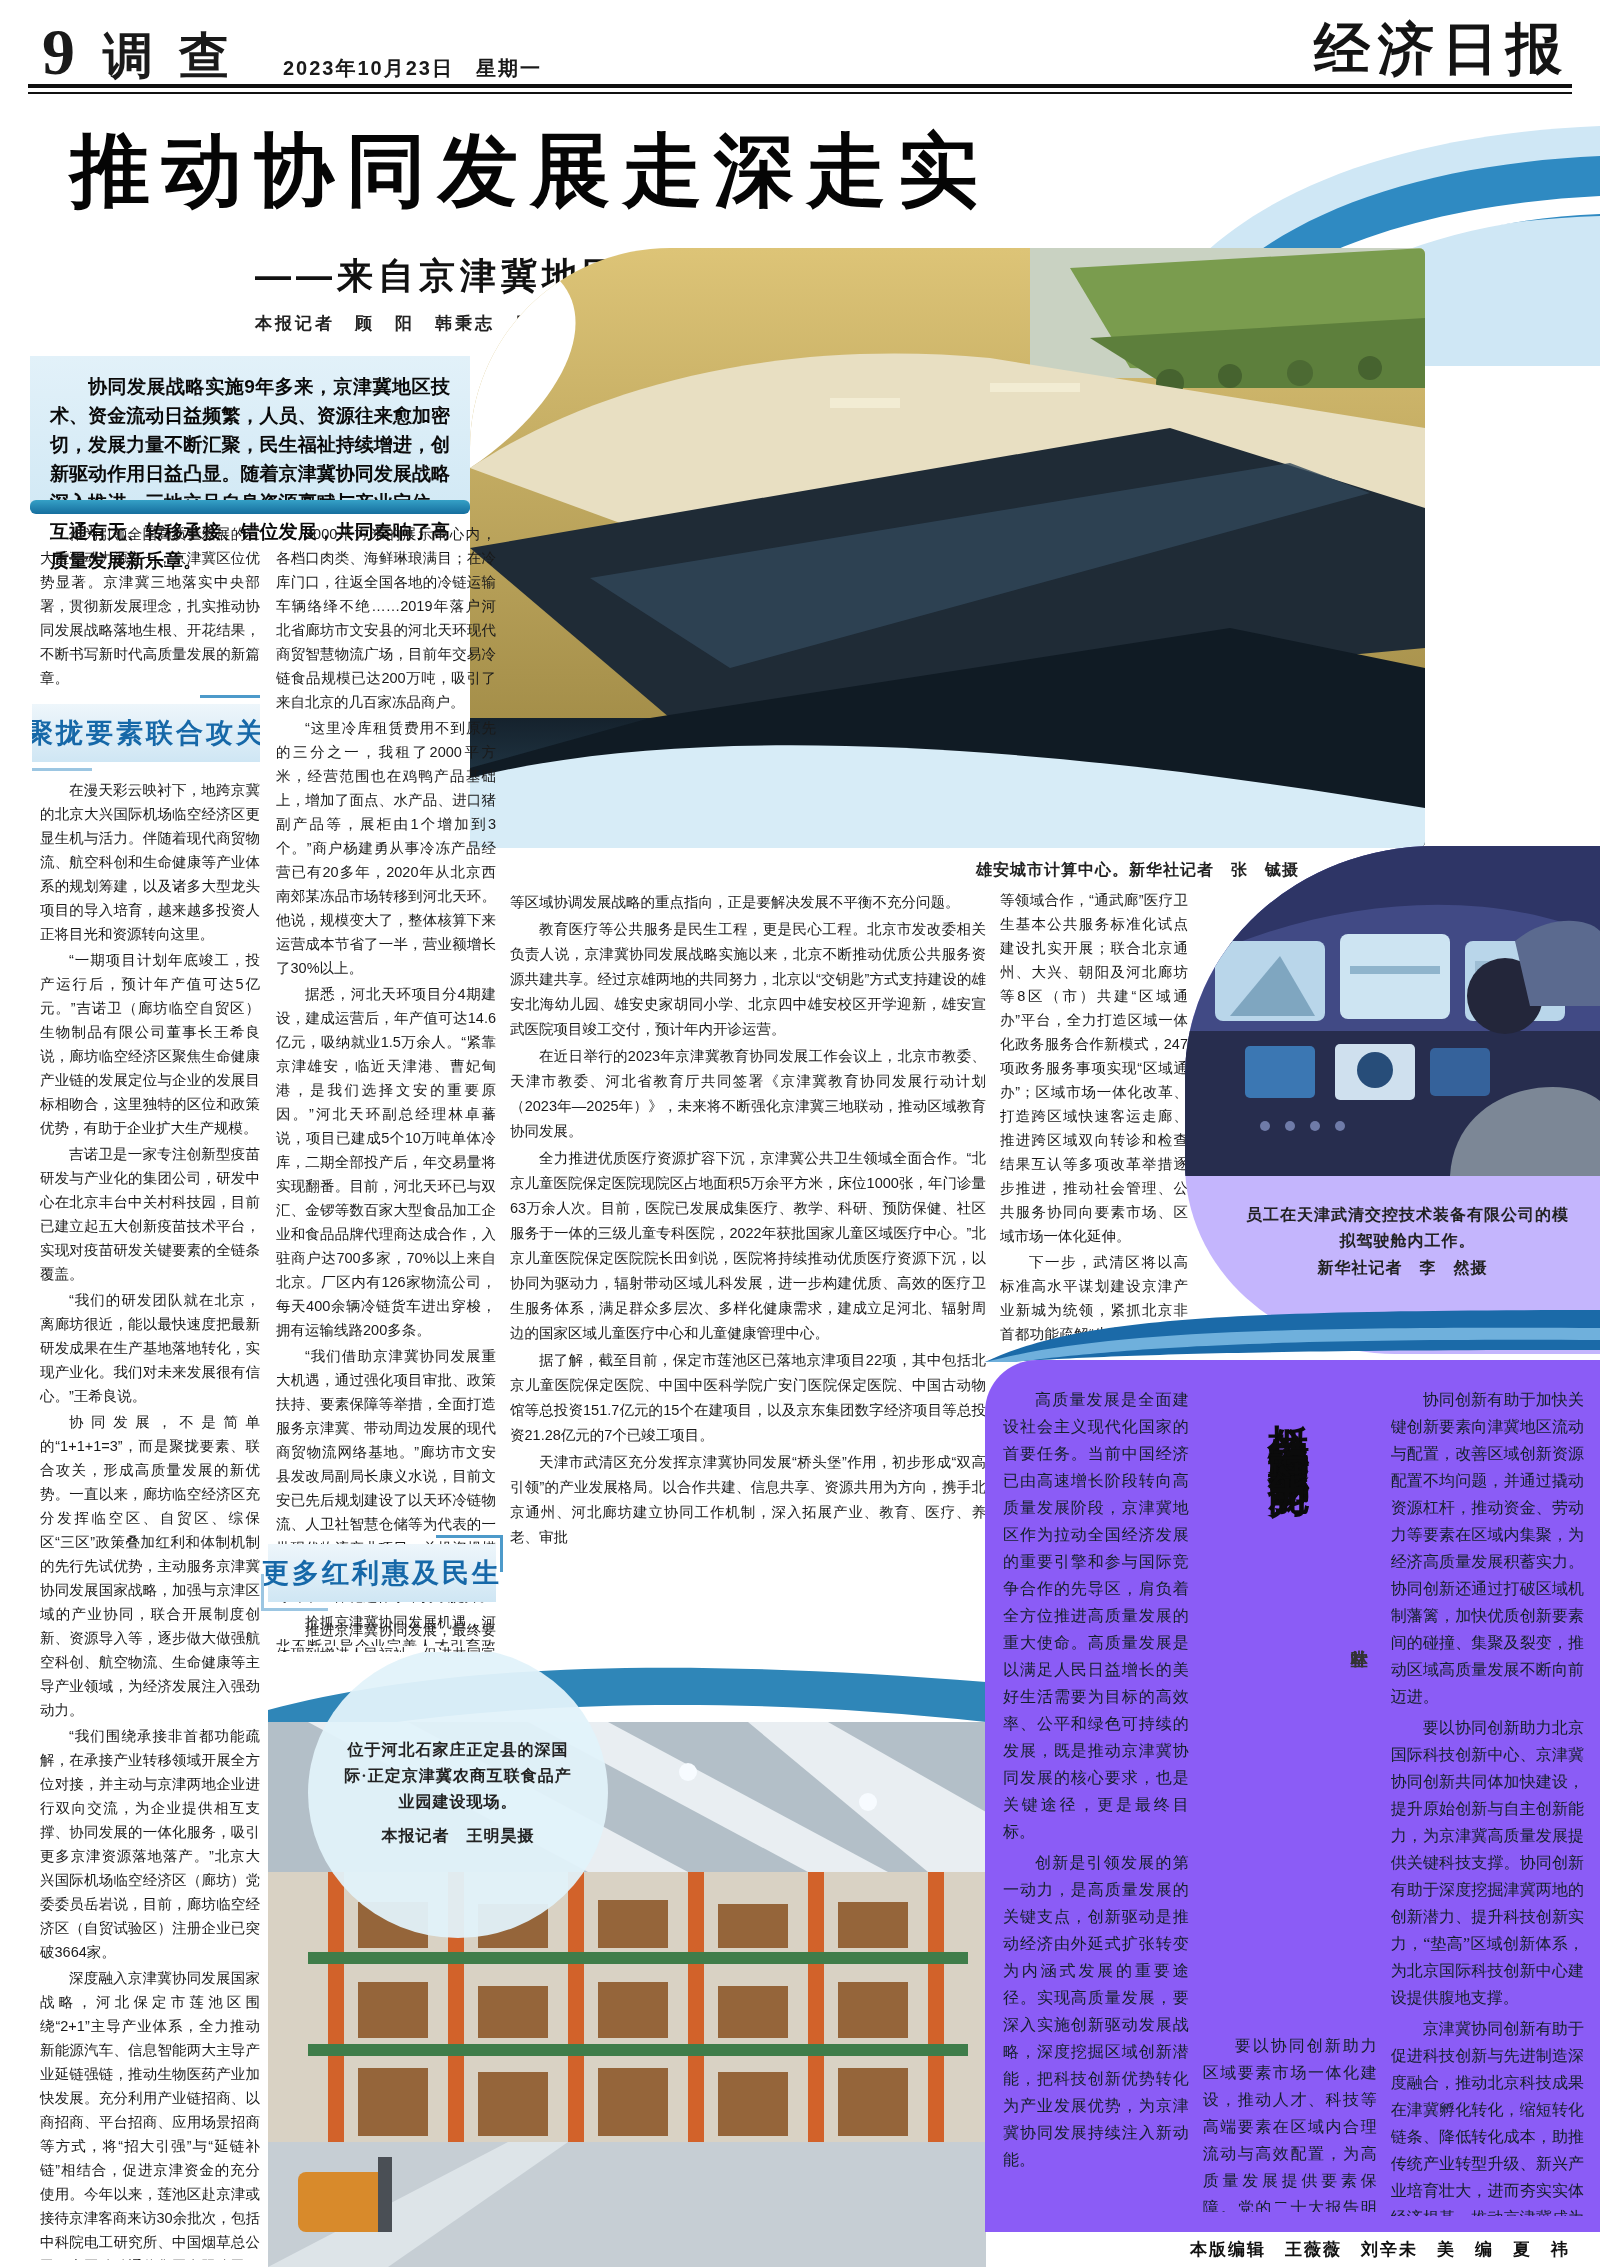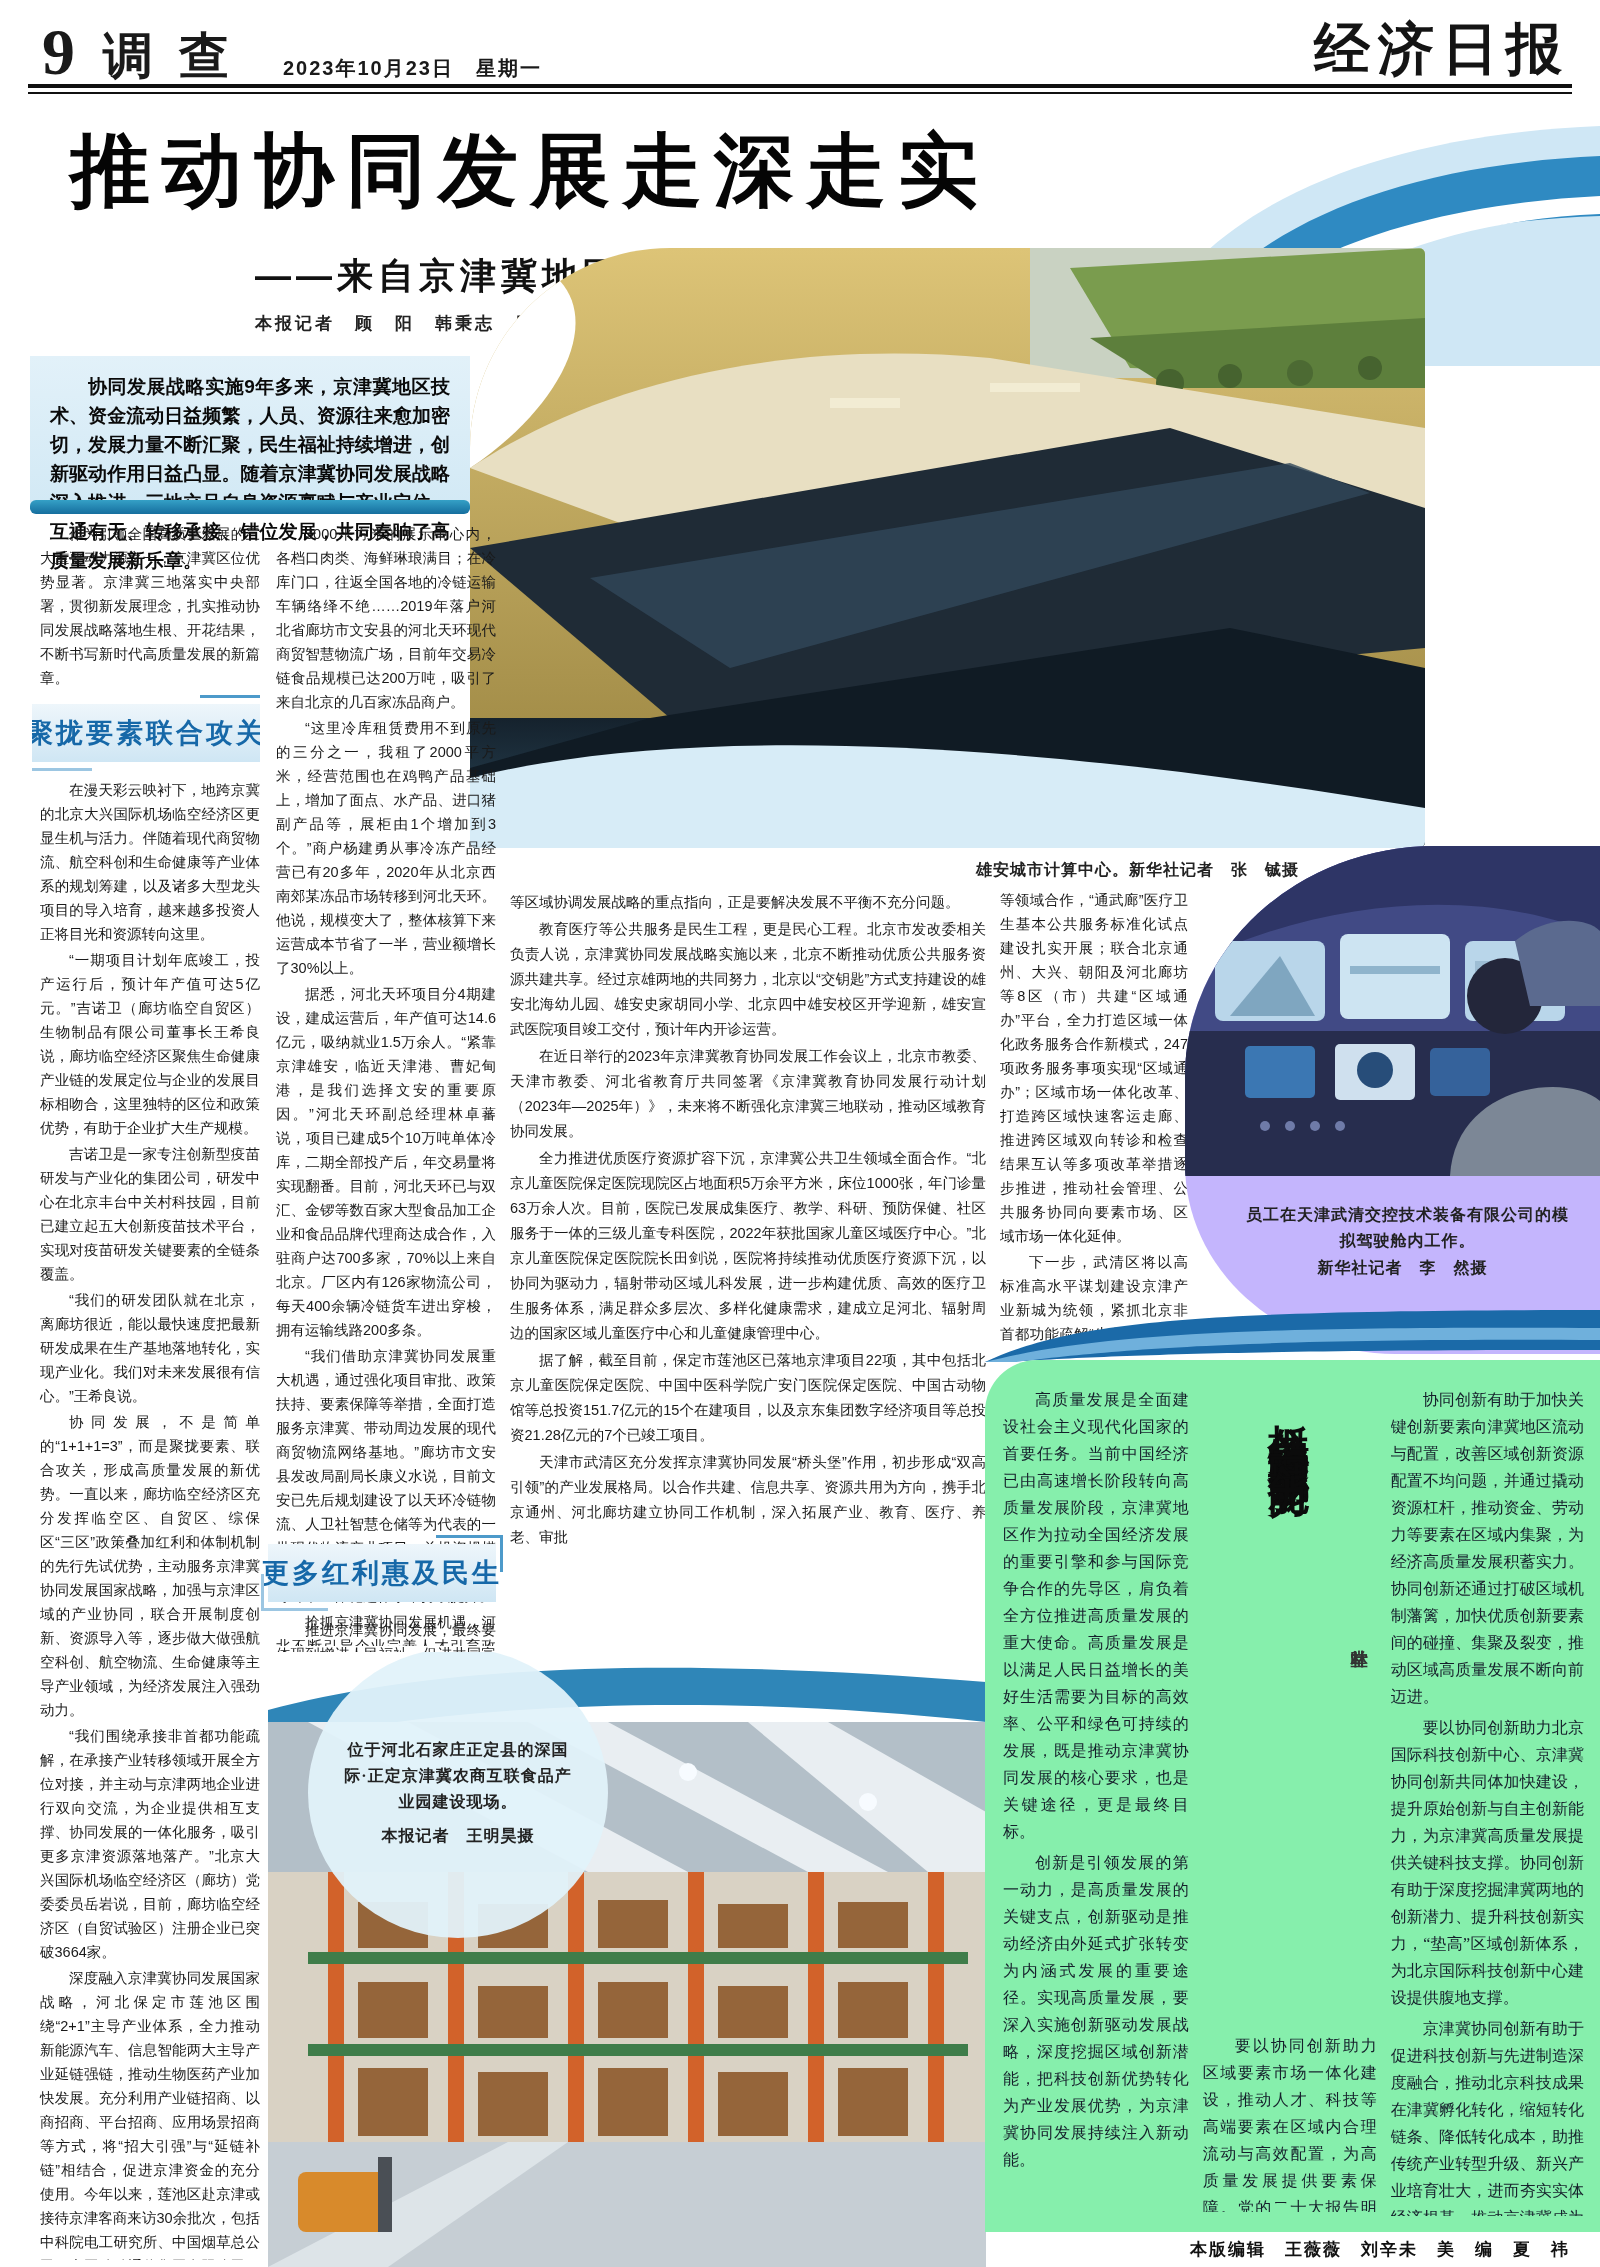--- a/index.html
+++ b/index.html
@@ -40,21 +40,21 @@
   
   .caption{font-family:"Liberation Serif",serif;font-size:16px;font-weight:700;color:#222;letter-spacing:1px;}
   .photo{overflow:hidden;}
   .circle-cap{
     border-radius:50%;background:rgba(226,242,250,0.95);
     display:flex;flex-direction:column;align-items:center;justify-content:center;
     text-align:center;padding:34px;box-sizing:border-box;
   }
   .circle-cap .caption{line-height:26px;}
   
-  .opinion{background:#86efac;border-radius:52px 0 0 0;box-sizing:border-box;padding:26px 16px 16px 18px;}
+  .opinion{background:#8b5cf6;border-radius:52px 0 0 0;box-sizing:border-box;padding:26px 16px 16px 18px;}
   .opinion p{margin:0 0 4px 0;font-family:"Liberation Serif",serif;font-size:16px;line-height:27px;text-indent:2em;text-align:justify;color:#15202b;}
   .op-col{overflow:hidden;}
   .v-title{
     writing-mode:vertical-rl;text-orientation:upright;
     font-size:41px;font-weight:900;letter-spacing:4px;color:#0b0b0b;
     height:640px;margin:6px auto 0 auto;white-space:nowrap;
   }
   .v-author{writing-mode:vertical-rl;text-orientation:upright;font-size:17px;font-weight:700;color:#333;}
   .credits{font-size:17px;font-weight:700;letter-spacing:2px;color:#111;}
 </style>

